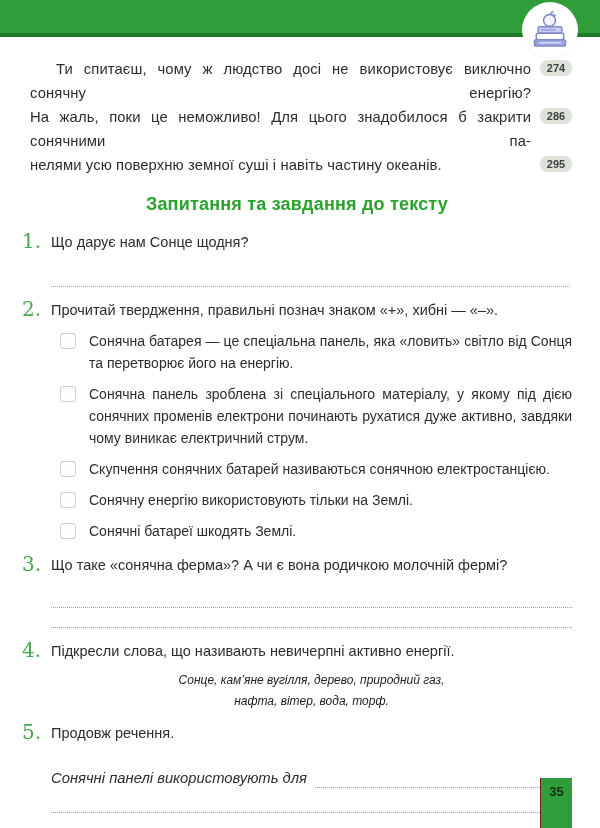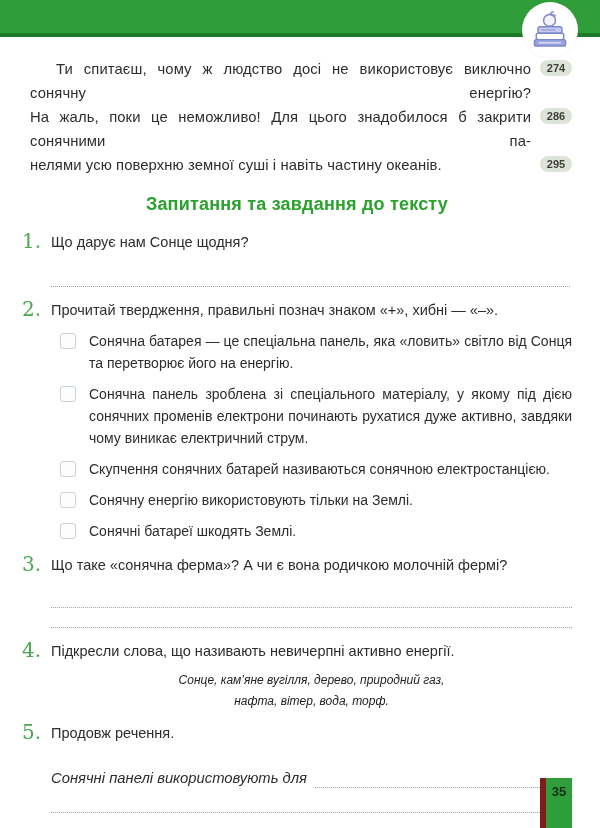--- a/index.html
+++ b/index.html
@@ -57,21 +57,21 @@
 
   .lead-row { display:flex; align-items:flex-end; margin-top:24px; font-style:italic; font-size:14.8px; }
   .lead-text { white-space:nowrap; padding-right:8px; line-height:20px; }
   .lead-row .dline { flex:1; height:18px; }
 
   .write-lines { margin-top:2px; }
   .write-lines .dline { height:23px; }
 
   .page-num {
     position:absolute; right:28px; bottom:0; width:32px; height:50px;
-    background:#2f9e3a; border-left:6px solid #7f1d1d;
+    background:#2f9e3a; border-left:1px solid #7f1d1d;
     color:#142f14; font-weight:bold; font-size:13px; text-align:center; padding-top:6px;
   }
 </style>
 </head>
 <body>
 
 <div class="page">
 
   <div class="topbar"></div>
 

